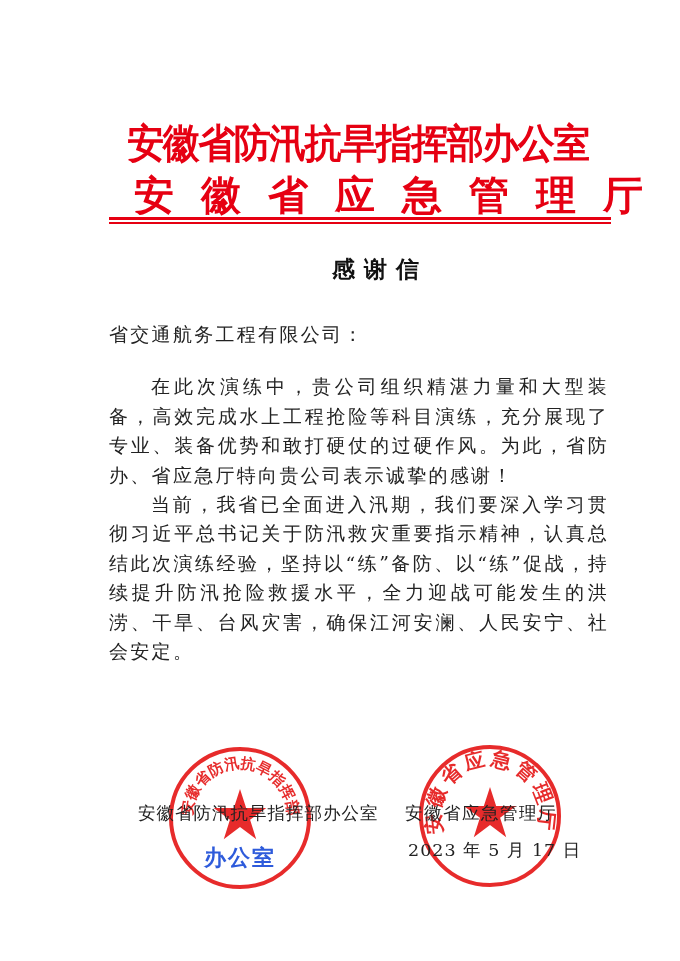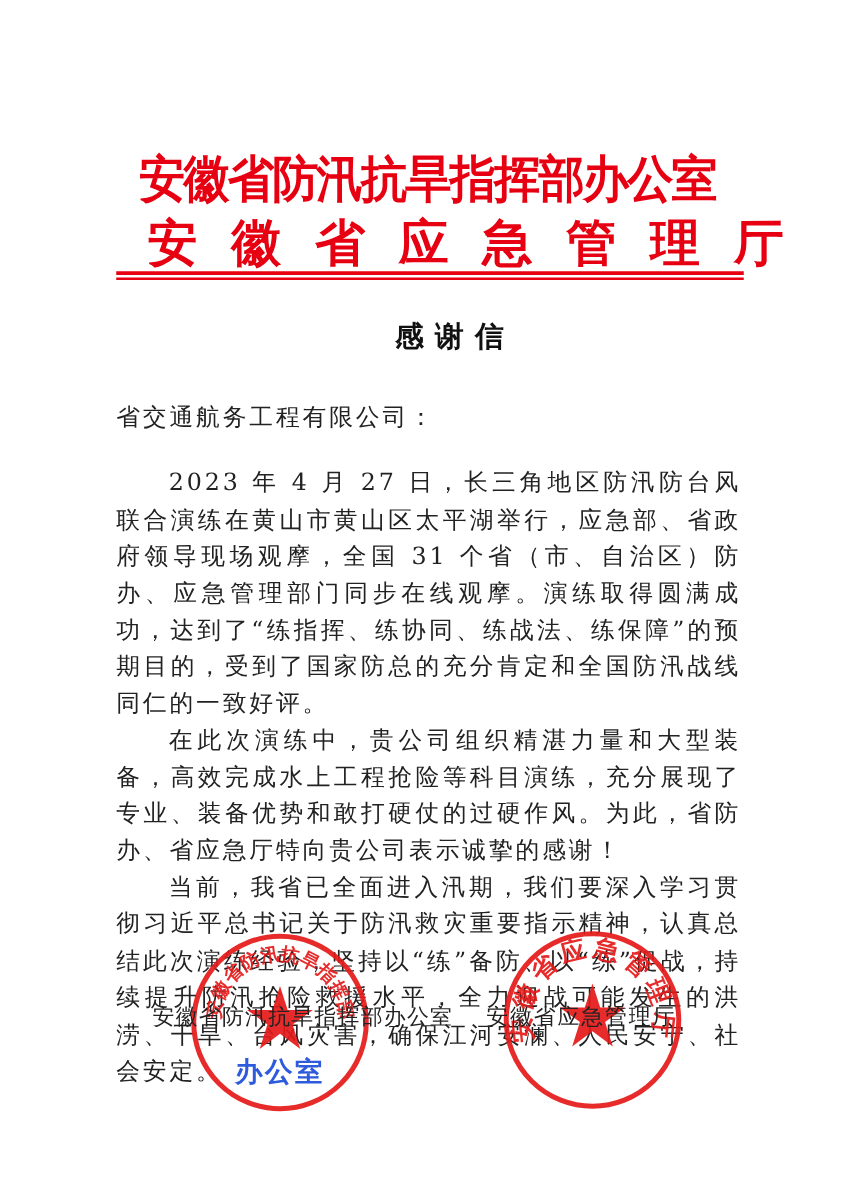--- a/index.html
+++ b/index.html
@@ -1,17 +1,17 @@
 <!DOCTYPE html>
 <html><head>
 <meta charset="utf-8">
 <style>
   html, body { margin: 0; padding: 0; background: #ffffff; }
   body { width: 680px; height: 961px; position: relative; overflow: hidden; }
-  .page { position: absolute; left: 0; top: 0; width: 620px; height: 961px; background: #fff; }
+  .page { position: absolute; left: 16px; top: 0; width: 620px; height: 961px; background: #fff; }
 
   .hdr { position: absolute; left: 94px; width: 496px; color: #e60012; font-family: "DejaVu Serif", "Liberation Serif", serif; font-weight: bold; white-space: nowrap; text-align: center; }
   .hdr1 { top: 118px; font-size: 37px; letter-spacing: -1.5px; line-height: 50px; transform: scaleY(1.08); }
   .hdr2 { top: 172px; font-size: 40px; letter-spacing: 27px; line-height: 46px; text-indent: 24px; }
   .rule-thick { position: absolute; left: 93px; top: 217px; width: 502px; height: 3px; background: #e60012; }
   .rule-thin { position: absolute; left: 93px; top: 222px; width: 502px; height: 1.5px; background: #e60012; }
 
   .title { position: absolute; left: 0; width: 680px; top: 254px; text-align: center; font-family: "DejaVu Serif", "Liberation Serif", serif; font-weight: bold; font-size: 23px; letter-spacing: 9px; color: #111; padding-left: 24px; }
 
   .body { position: absolute; left: 93px; top: 320px; width: 500px; font-family: "DejaVu Serif", "Liberation Serif", serif; font-size: 19px; line-height: 29.4px; color: #222; letter-spacing: 2.3px; }
@@ -38,21 +38,20 @@
 
   <div class="hdr hdr1">安徽省防汛抗旱指挥部办公室</div>
   <div class="hdr hdr2">安徽省应急管理厅</div>
   <div class="rule-thick"></div>
   <div class="rule-thin"></div>
 
   <div class="title">感谢信</div>
 
   <div class="body">
     <p class="salute">省交通航务工程有限公司：</p>
-    <p class="indent">2023 年 4 月 27 日，长三角地区防汛防台风联合演练在黄山市黄山区太平湖举行，应急部、省政府领导现场观摩，全国 31 个省（市、自治区）防办、应急管理部门同步在线观摩。演练取得圆满成功，达到了“练指挥、练协同、练战法、练保障”的预期目的，受到了国家防总的充分肯定和全国防汛战线同仁的一致好评。</p>
     <p class="indent">在此次演练中，贵公司组织精湛力量和大型装备，高效完成水上工程抢险等科目演练，充分展现了专业、装备优势和敢打硬仗的过硬作风。为此，省防办、省应急厅特向贵公司表示诚挚的感谢！</p>
     <p class="indent">当前，我省已全面进入汛期，我们要深入学习贯彻习近平总书记关于防汛救灾重要指示精神，认真总结此次演练经验，坚持以“练”备防、以“练”促战，持续提升防汛抢险救援水平，全力迎战可能发生的洪涝、干旱、台风灾害，确保江河安澜、人民安宁、社会安定。</p>
   </div>
 
   <div class="seal seal-left">
     <svg class="seal-arc" viewBox="0 0 134 134">
       <defs>
           <path id="arcL" d="M 22 82 A 48 48 0 1 1 112 82"></path>
         </defs>
       <text font-family="DejaVu Serif, serif" font-weight="bold" font-size="15" fill="#e51a1a">
@@ -74,14 +73,15 @@
         <textPath href="#arcR" startOffset="50%" text-anchor="middle">安徽省应急管理厅</textPath>
       </text>
     </svg>
     <svg class="seal-star" viewBox="0 0 100 100">
       <polygon points="50,4 61,38 97,38 68,59 79,94 50,72 21,94 32,59 3,38 39,38" fill="#e51a1a"></polygon>
     </svg>
   </div>
 
   <div class="sig sig-left">安徽省防汛抗旱指挥部办公室</div>
   <div class="sig sig-right">安徽省应急管理厅</div>
+  <div class="sig sig-date">2023 年 5 月 17 日</div>
 
 </div>
 
 </body></html>

